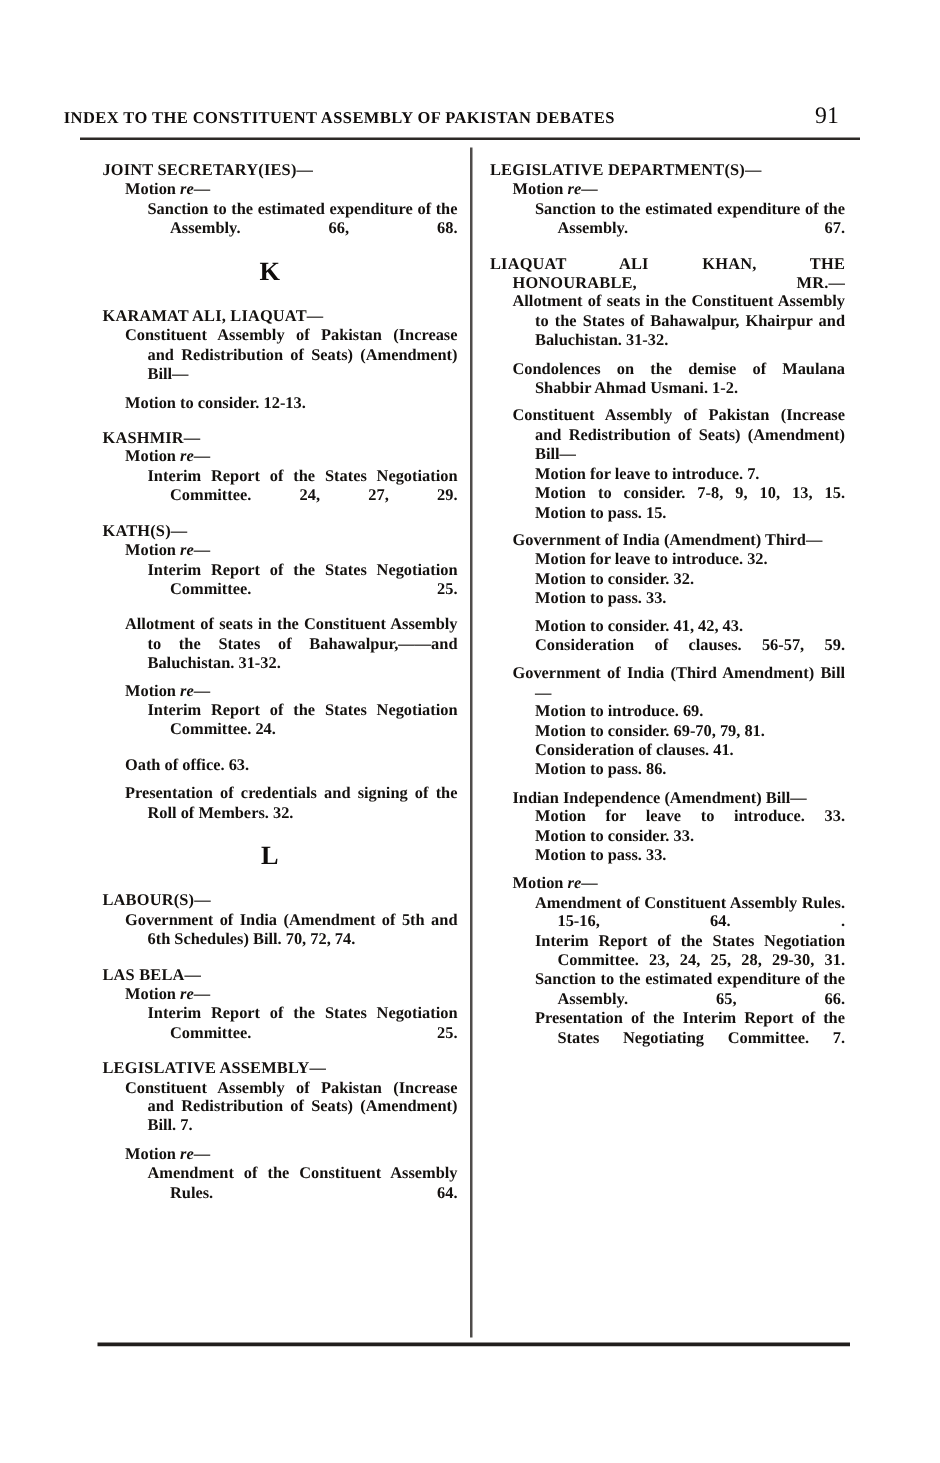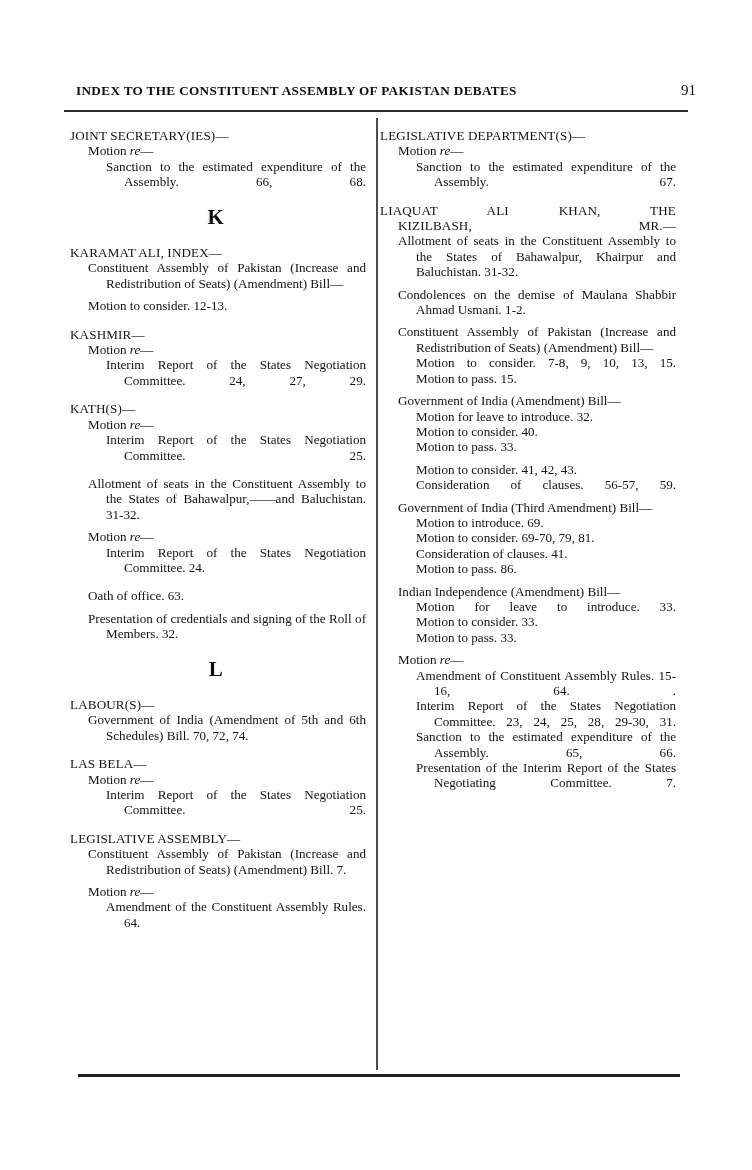--- a/index.html
+++ b/index.html
@@ -20,36 +20,36 @@
   .page {
     position: absolute;
     left: 0; top: 0;
     width: 752px;
     height: 1170px;
   }
 
   
   .running-head {
     position: absolute;
-    left: 76px;
+    left: 51px;
     top: 82px;
     width: 620px;
     display: flex;
     align-items: baseline;
     justify-content: space-between;
   }
   .running-head-title {
     font-size: 13.2px;
     font-weight: bold;
     letter-spacing: 0.35px;
     white-space: nowrap;
     color: #100d0c;
   }
   .running-head-folio {
-    font-size: 15px;
+    font-size: 19px;
     font-weight: normal;
     color: #100d0c;
     padding-left: 10px;
   }
 
   
   .rule-top {
     position: absolute;
     left: 64px;
     top: 110px;
@@ -89,21 +89,22 @@
     top: 0;
     width: 300px;
     font-size: 13.1px;
     line-height: 15.4px;
   }
   .col-left  { left: 66px; }
   .col-right { left: 376px; }
 
   
   .entry {
-    margin: 0 0 0 4px;
+    margin: 0 0 0 16px;
+    font-weight: bold;
   }
   
   .head {
     margin: 0;
     padding: 0 0 0 0;
     text-indent: 0;
     text-align: justify;
     text-align-last: left;
     letter-spacing: 0.15px;
   }
@@ -175,21 +176,21 @@
     <div class="col col-left" id="col-left">
         <div class="entry">
           <p class="head">JOINT  SECRETARY(IES)—</p>
           <p class="lvl1">Motion <span class="it">re</span>—</p>
           <p class="lvl2 just">Sanction to the estimated expenditure of the Assembly.  66, 68.</p>
         </div>
         <div class="gap-lg"></div>
         <div class="section-letter">K</div>
         <div class="gap-lg"></div>
         <div class="entry">
-          <p class="head">KARAMAT ALI, INDEX—</p>
+          <p class="head">KARAMAT ALI, LIAQUAT—</p>
           <p class="lvl1 hang just">Constituent Assembly of Pakistan (Increase and Redistribution of Seats) (Amendment) Bill—</p>
           <div class="gap-sm"></div>
           <p class="lvl1">Motion to consider.  12-13.</p>
         </div>
         <div class="gap-md"></div>
         <div class="entry">
           <p class="head">KASHMIR—</p>
           <p class="lvl1">Motion <span class="it">re</span>—</p>
           <p class="lvl2 just">Interim Report of the States Negotiation Committee.  24, 27, 29.</p>
         </div>
@@ -235,32 +236,33 @@
         </div>
       </div>
     <div class="col col-right" id="col-right">
         <div class="entry">
           <p class="head">LEGISLATIVE DEPARTMENT(S)—</p>
           <p class="lvl1">Motion <span class="it">re</span>—</p>
           <p class="lvl2 just">Sanction to the estimated expenditure of the Assembly.  67.</p>
         </div>
         <div class="gap-md"></div>
         <div class="entry">
-          <p class="head spread">LIAQUAT ALI KHAN, THE<span class="cont">KIZILBASH,  MR.—</span></p>
+          <p class="head spread">LIAQUAT ALI KHAN, THE<span class="cont">HONOURABLE,  MR.—</span></p>
           <p class="lvl1 hang just">Allotment of seats in the Constituent Assembly to the States of Bahawalpur, Khairpur and Baluchistan.  31-32.</p>
           <div class="gap-sm"></div>
           <p class="lvl1 hang just">Condolences on the demise of Maulana Shabbir Ahmad Usmani.  1-2.</p>
           <div class="gap-sm"></div>
           <p class="lvl1 hang just">Constituent Assembly of Pakistan (Increase and Redistribution of Seats) (Amendment) Bill—</p>
+          <p class="lvl2">Motion for leave to introduce.  7.</p>
           <p class="lvl2 just">Motion to consider.  7-8, 9, 10, 13, 15.</p>
           <p class="lvl2">Motion to pass.  15.</p>
           <div class="gap-sm"></div>
-          <p class="lvl1 hang just">Government of India (Amendment) Bill—</p>
+          <p class="lvl1 hang just">Government of India (Amendment) Third—</p>
           <p class="lvl2">Motion for leave to introduce.  32.</p>
-          <p class="lvl2">Motion to consider.  40.</p>
+          <p class="lvl2">Motion to consider.  32.</p>
           <p class="lvl2">Motion to pass.  33.</p>
           <div class="gap-sm"></div>
           <p class="lvl2">Motion to consider.  41, 42, 43.</p>
           <p class="lvl2 just">Consideration of clauses.  56-57, 59.</p>
           <div class="gap-sm"></div>
           <p class="lvl1 hang just">Government of India (Third Amendment) Bill—</p>
           <p class="lvl2">Motion to introduce.  69.</p>
           <p class="lvl2">Motion to consider.  69-70, 79, 81.</p>
           <p class="lvl2">Consideration of clauses.  41.</p>
           <p class="lvl2">Motion to pass.  86.</p>

